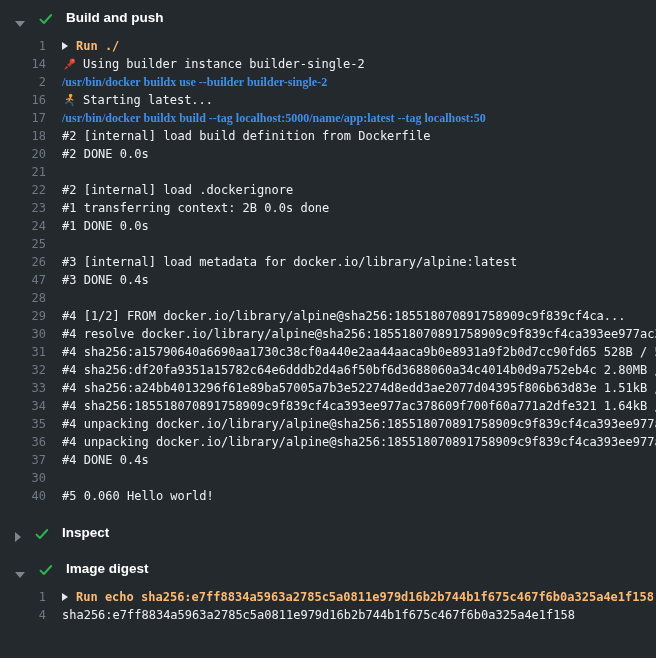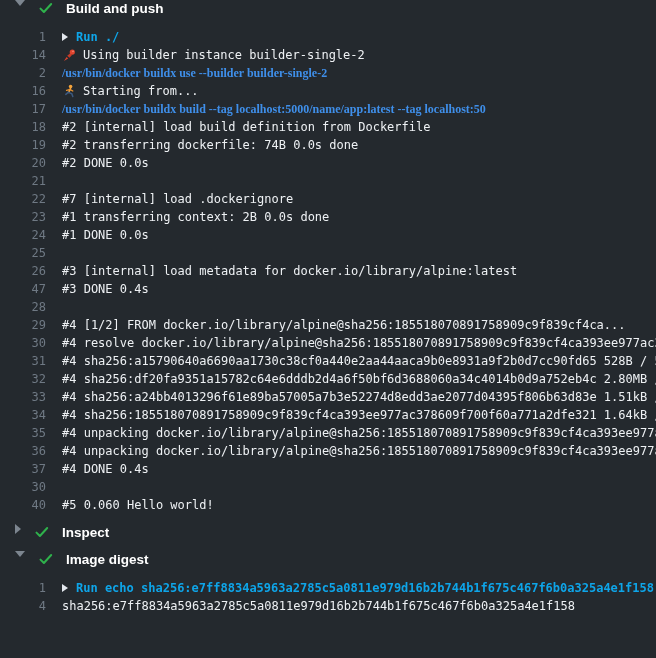--- a/index.html
+++ b/index.html
@@ -9,22 +9,22 @@
     width: 656px;
     height: 658px;
     overflow: hidden;
     font-family: "Liberation Sans", sans-serif;
   }
   .log-root { width: 656px; }
 
   
   .step-header {
     display: flex;
-    align-items: flex-start;
-    padding: 0 0 7px 15px;
+    align-items: flex-end;
+    padding: 9px 0 7px 15px;
     cursor: pointer;
   }
   .caret {
     width: 0; height: 0;
     flex: none;
     margin-right: 13px;
   }
   .caret.down {
     border-left: 5px solid transparent;
     border-right: 5px solid transparent;
@@ -58,21 +58,21 @@
     flex: none;
     width: 46px;
     text-align: right;
     color: #6f7984;
     text-decoration: none;
     cursor: pointer;
     margin-right: 16px;
   }
   .lt { color: #eef1f4; white-space: pre; }
   .log-line.command .lt { color: #3f8fea; font-weight: bold; font-family: Liberation Serif, serif; }
-  .log-line.run .lt { color: #0ea5e9; font-weight: bold; }
+  .log-line.run .lt { color: #fdba74; font-weight: bold; }
   .run-arrow {
     width: 0; height: 0; flex: none;
     border-top: 4px solid transparent;
     border-bottom: 4px solid transparent;
     border-left: 6px solid #e3e8ee;
     margin-right: 8px;
   }
   .inline-icon { flex: none; width: 15px; height: 15px; margin-right: 6px; display: inline-flex; }
 
   .step { margin-bottom: 2px; }
@@ -120,63 +120,57 @@
 
   <div class="log-line plain">
     <a class="ln">16</a>
     
     <span class="inline-icon"><svg viewBox="0 0 15 15" width="15" height="15">
               <circle cx="8.6" cy="2.6" r="1.8" fill="#f2a33c"></circle>
               <path d="M8.4 4.8L6.6 8.2" stroke="#f2a33c" stroke-width="1.8" stroke-linecap="round" fill="none"></path>
               <path d="M4.6 6.4l3.4-1 2.8 1.6" stroke="#e8912d" stroke-width="1.4" stroke-linecap="round" fill="none"></path>
               <path d="M6.6 8.2l-2.8 2.2M6.8 8.4l3 1.4 1 2.8" stroke="#3d5a80" stroke-width="1.5" stroke-linecap="round" fill="none"></path>
             </svg></span>
-    <span class="lt">Starting from...</span>
+    <span class="lt">Starting latest...</span>
   </div>
 
   <div class="log-line command">
     <a class="ln">17</a>
     
     
     <span class="lt">/usr/bin/docker buildx build --tag localhost:5000/name/app:latest --tag localhost:50</span>
   </div>
 
   <div class="log-line plain">
     <a class="ln">18</a>
     
     
     <span class="lt">#2 [internal] load build definition from Dockerfile</span>
   </div>
 
-  <div class="log-line plain">
-    <a class="ln">19</a>
-    
-    
-    <span class="lt">#2 transferring dockerfile: 74B 0.0s done</span>
-  </div>
 
   <div class="log-line plain">
     <a class="ln">20</a>
     
     
     <span class="lt">#2 DONE 0.0s</span>
   </div>
 
   <div class="log-line plain">
     <a class="ln">21</a>
     
     
     <span class="lt"></span>
   </div>
 
   <div class="log-line plain">
     <a class="ln">22</a>
     
     
-    <span class="lt">#7 [internal] load .dockerignore</span>
+    <span class="lt">#2 [internal] load .dockerignore</span>
   </div>
 
   <div class="log-line plain">
     <a class="ln">23</a>
     
     
     <span class="lt">#1 transferring context: 2B 0.0s done</span>
   </div>
 
   <div class="log-line plain">

